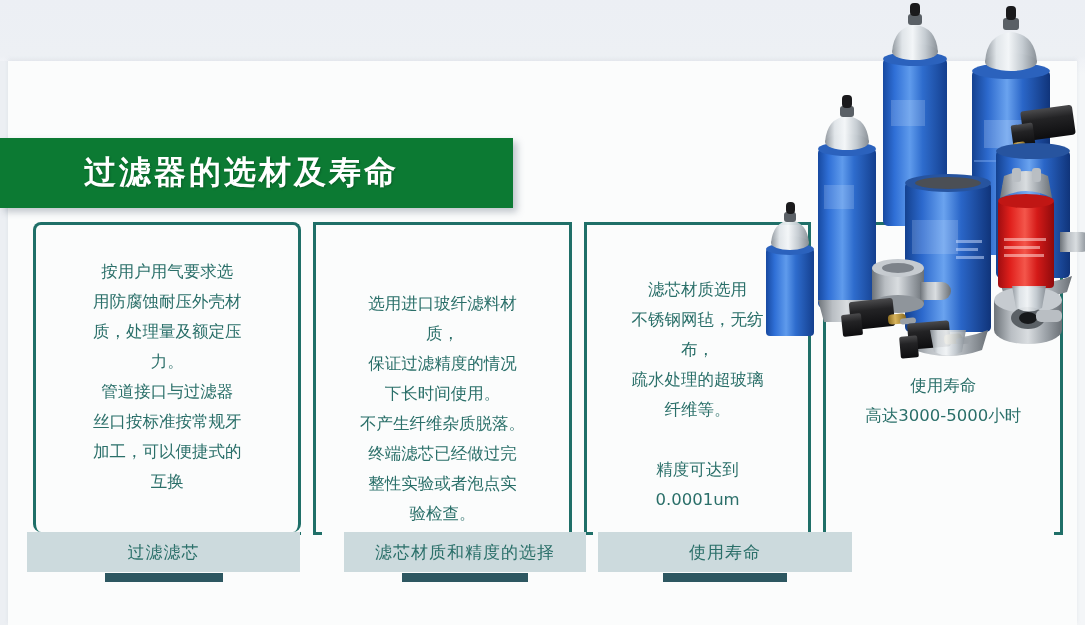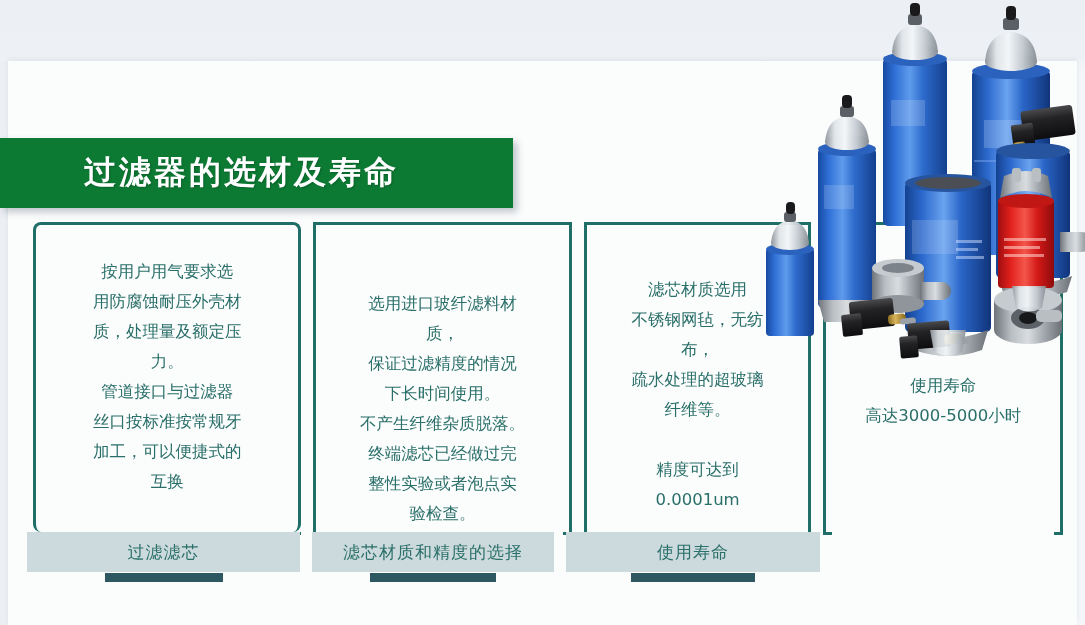--- a/index.html
+++ b/index.html
@@ -114,21 +114,21 @@
     width: 1042px; height: 52px;
     display: flex;
     z-index: 5;
   }
   .footer-cell {
     position: relative;
     height: 40px;
   }
   .footer-cell.f1 { width: 283px; margin-right: 12px; }
   .footer-cell.f2 { width: 273px; margin-right: 12px; }
-  .footer-cell.f3 { width: 242px; margin-right: 12px; }
+  .footer-cell.f3 { width: 242px; margin-right: 12px; margin-left: 32px; }
   .footer-cell.f4 { width: 254px; }
 
   .footer-bar {
     width: 100%; height: 40px;
     background: #ccdadd;
     display: flex; align-items: center; justify-content: center;
     color: #2a6f69;
     font-size: 17px;
     font-family: "DejaVu Sans", "Liberation Sans", sans-serif;
     letter-spacing: 1px;

